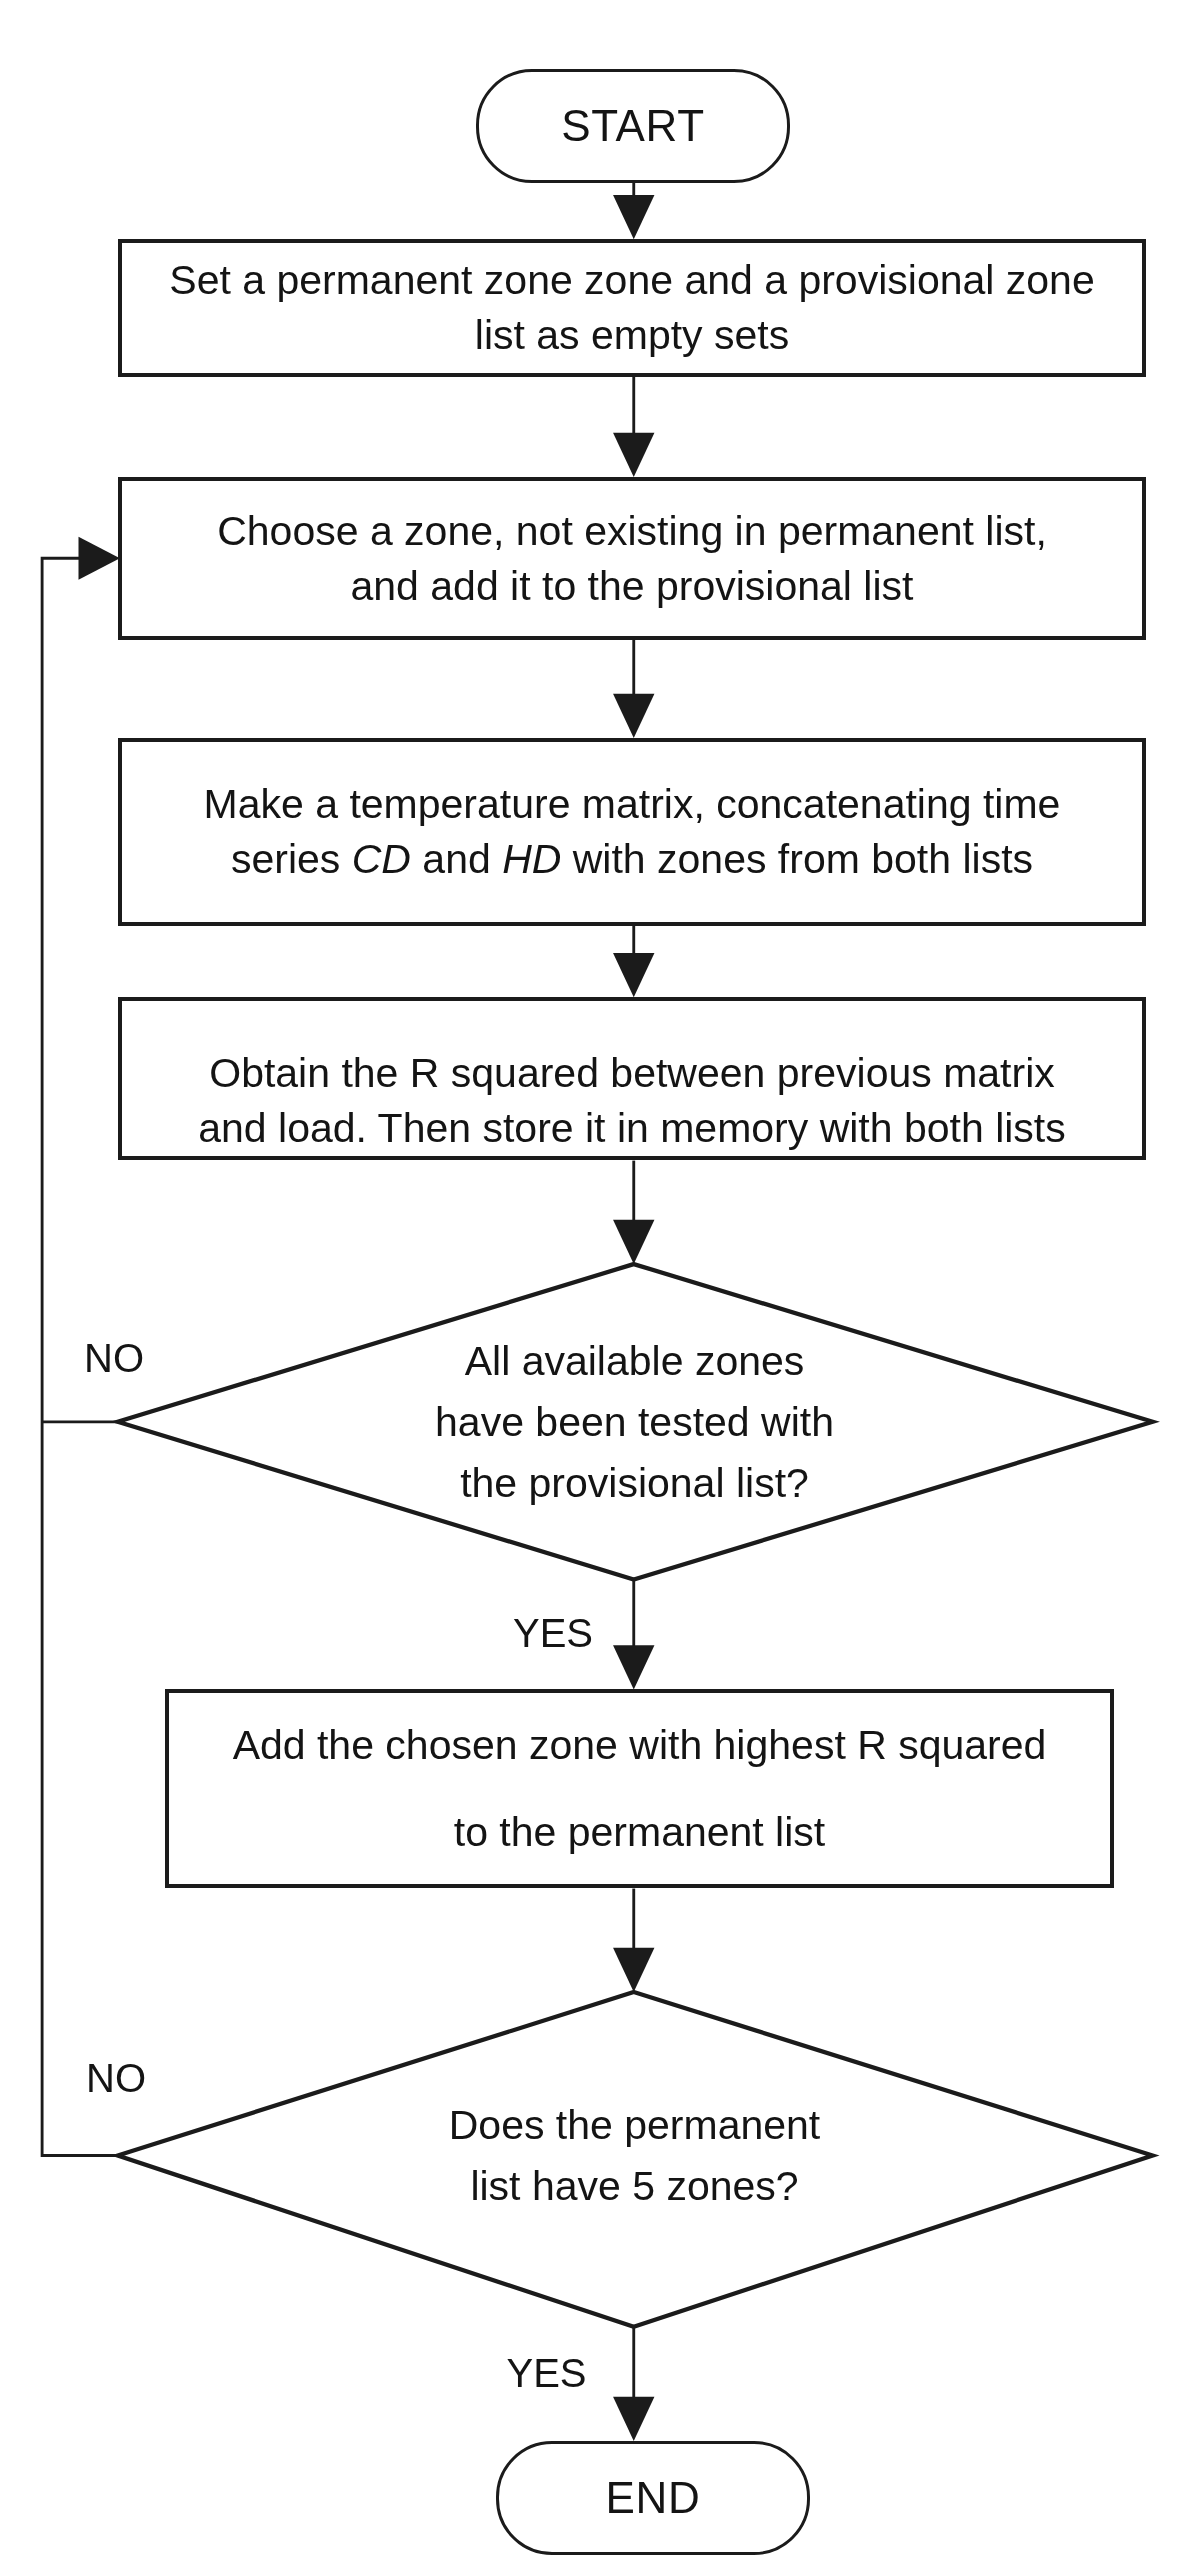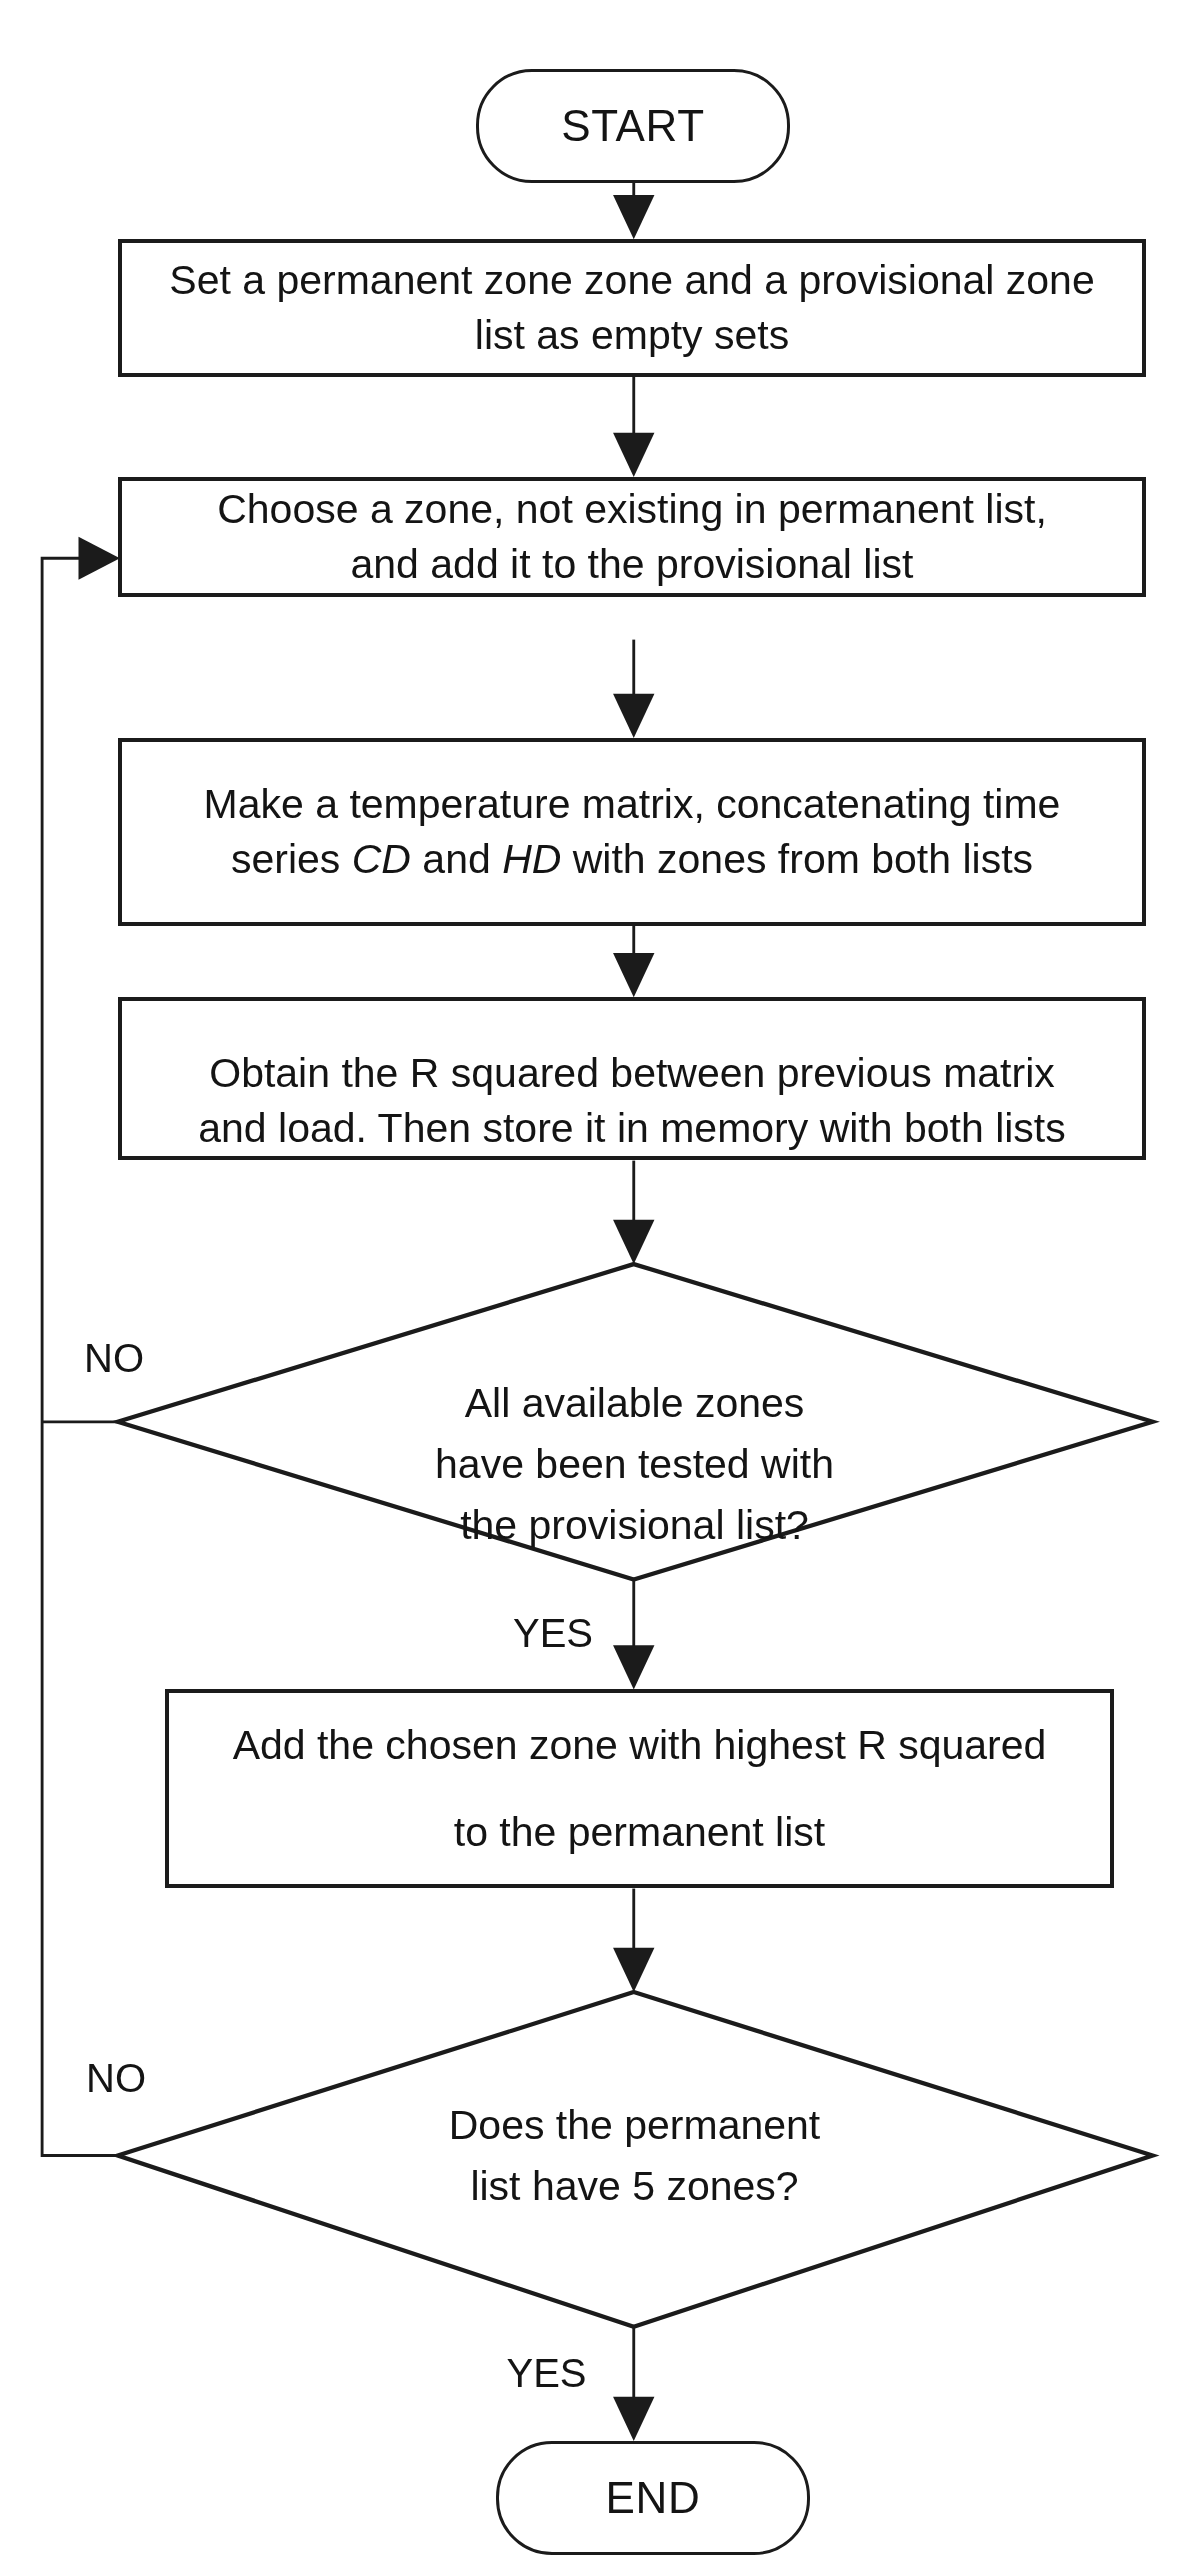--- a/index.html
+++ b/index.html
@@ -80,36 +80,36 @@
 
   <div class="node terminator" style="left:476px;top:28.6px;width:314px;height:114px;margin-top:40px;">
     <div>START</div>
   </div>
 
   <div class="node box" style="left:118px;top:239px;width:1028px;height:138px;">
     <div>Set a permanent zone zone and a provisional zone</div>
     <div>list as empty sets</div>
   </div>
 
-  <div class="node box" style="left:118px;top:477px;width:1028px;height:120px;">
+  <div class="node box" style="left:118px;top:477px;width:1028px;height:163px;">
     <div>Choose a zone, not existing in permanent list,</div>
     <div>and add it to the provisional list</div>
   </div>
 
   <div class="node box" style="left:118px;top:738px;width:1028px;height:188px;">
     <div>Make a temperature matrix, concatenating time</div>
     <div><span>series </span><span class="it">CD</span><span> and </span><span class="it">HD</span><span> with zones from both lists</span></div>
   </div>
 
   <div class="node box" style="left:118px;top:997px;width:1028px;height:163px;justify-content:flex-end;">
     <div>Obtain the R squared between previous matrix</div>
     <div>and load. Then store it in memory with both lists</div>
   </div>
 
-  <div class="node diamond-text" style="left:206px;top:1372px;width:857px;height:184px;">
+  <div class="node diamond-text" style="left:206px;top:1330px;width:857px;height:184px;">
     <div>All available zones</div>
     <div>have been tested with</div>
     <div>the provisional list?</div>
   </div>
 
   <div class="node box" style="left:165px;top:1689px;width:949px;height:199px;gap:32px;">
     <div>Add the chosen zone with highest R squared</div>
     <div>to the permanent list</div>
   </div>
 

